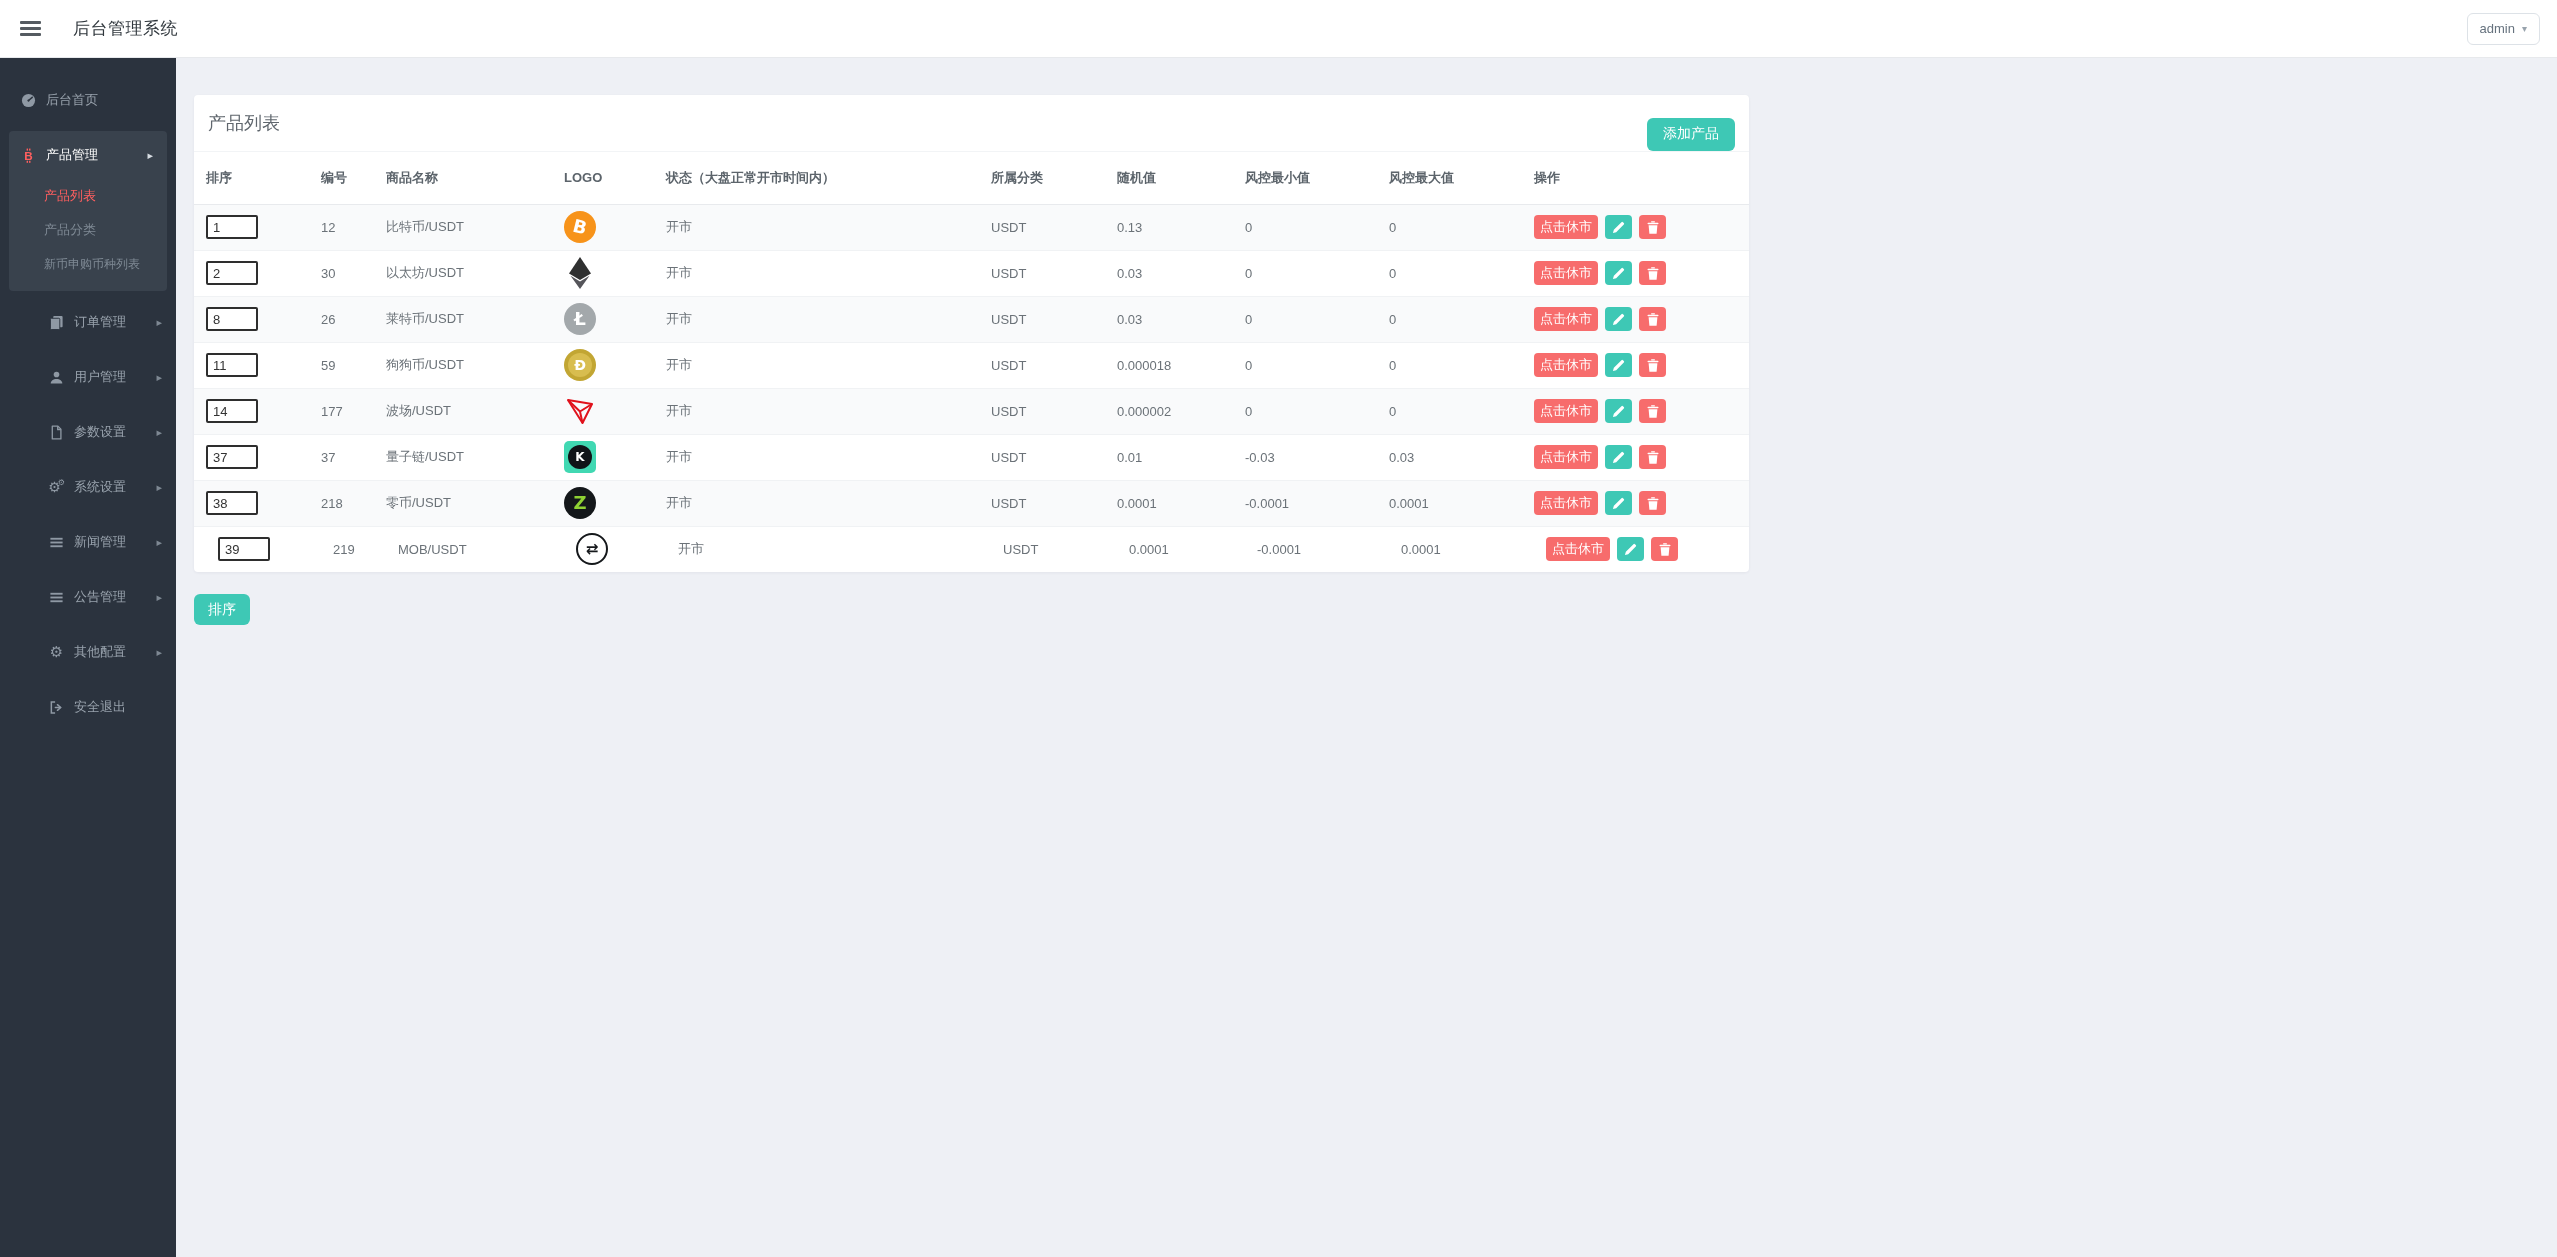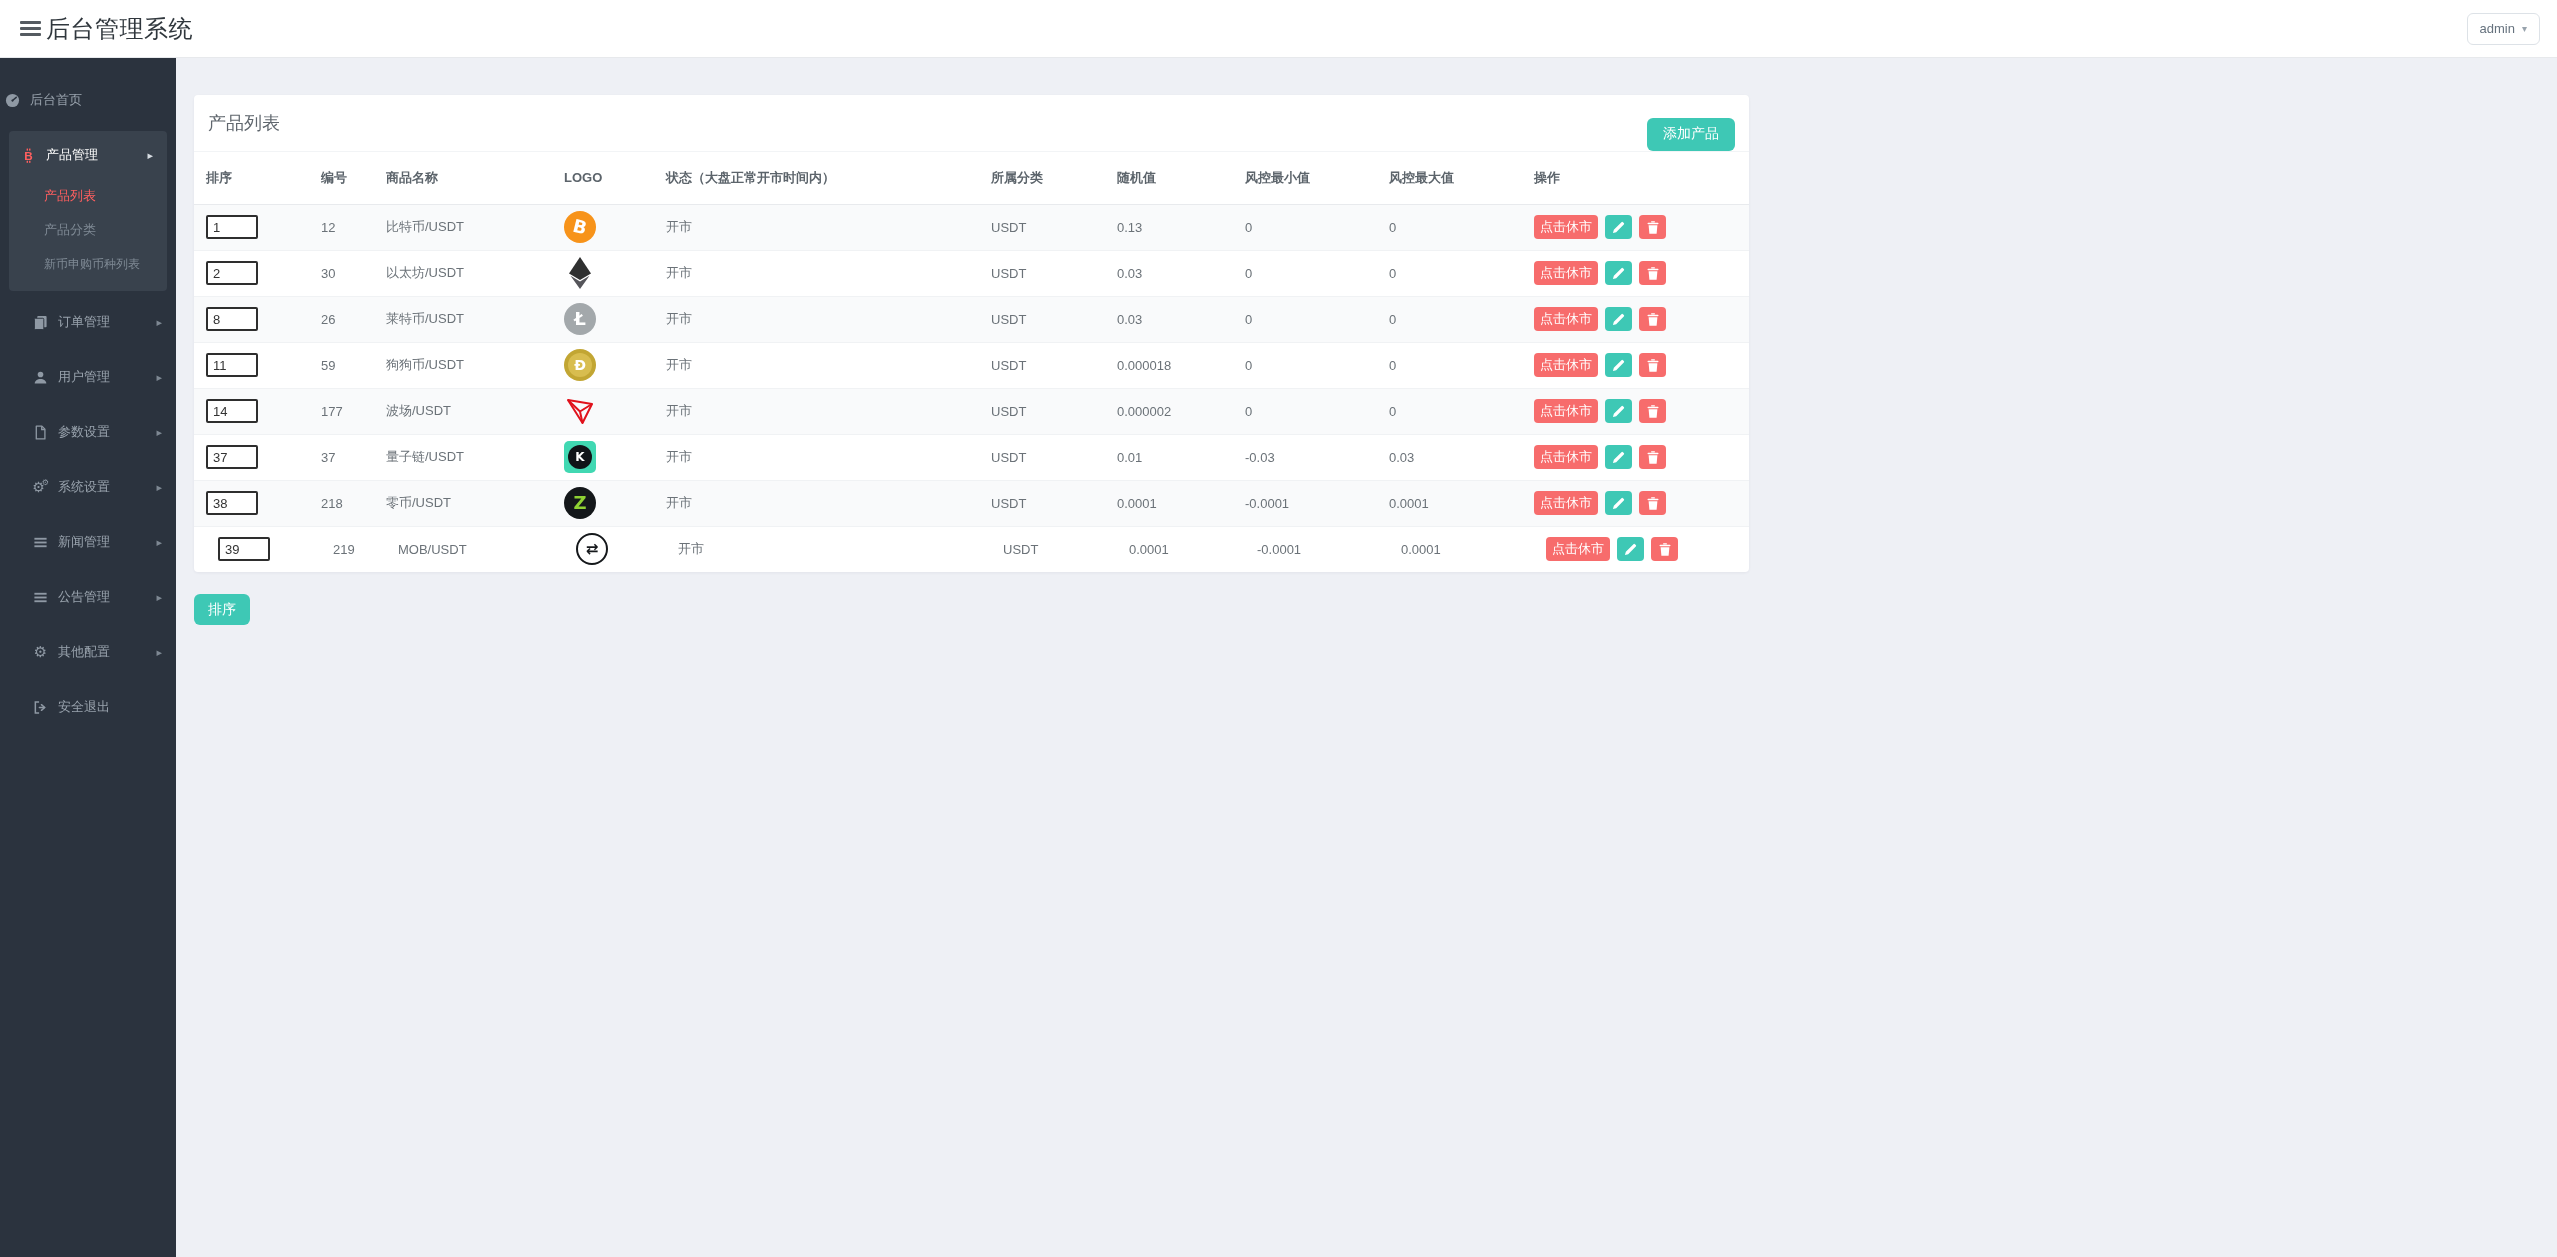--- a/index.html
+++ b/index.html
@@ -9,37 +9,37 @@
     background:#eef0f5; position:relative; overflow:hidden; color:#6b7278;
   }
   
   .topbar {
     position:absolute; top:0; left:0; right:0; height:58px;
     background:#fff; border-bottom:1px solid #e7e9ec; z-index:5;
     display:flex; align-items:center; padding:0 17px 0 20px;
   }
   .burger { width:21px; display:flex; flex-direction:column; gap:3.5px; cursor:pointer; }
   .burger span { height:2.6px; background:#555b61; border-radius:1px; }
-  .app-title { margin-left:5px; font-size:24px; color:#30373d; letter-spacing:0.5px; }
+  .app-title { margin-left:32px; font-size:17px; color:#30373d; letter-spacing:0.5px; }
   .admin-box {
     margin-left:auto; height:32px; padding:0 12px; background:#fff;
     border:1px solid #dde2e7; border-radius:6px; display:flex; align-items:center;
     gap:7px; color:#66727e; font-size:13px; cursor:pointer;
   }
   .admin-box .caret-down { font-size:10px; color:#98a3ad; }
   
   .sidebar {
     position:absolute; top:58px; left:0; bottom:0; width:176px;
     background:#2b333e; z-index:4;
   }
   .nav { padding-top:18px; }
   .nav > * + * { margin-top:7px;margin-left:28px; }
   .nav-item {
     position:relative; height:48px; display:flex; align-items:center;
-    padding-left:4px; color:#99a3ad; font-size:13px; cursor:pointer;
+    padding-left:20px; color:#99a3ad; font-size:13px; cursor:pointer;
   }
   .nav-item .ic { width:17px; margin-right:9px; display:inline-flex; justify-content:center; align-items:center; }
   .icon-glyph { font-family:"DejaVu Sans",sans-serif; font-size:14px; color:#8f99a4; line-height:1; }
   .icon-glyph.small-gear { font-size:8px; margin-left:-3px; margin-top:-8px; }
   .caret-right { position:absolute; right:14px; font-size:11px; color:#7e8893; font-family:"DejaVu Sans",sans-serif; }
   .nav-group { background:#39424d; border-radius:4px; margin-left:9px; margin-right:9px; padding-bottom:10px; }
   .nav-group .nav-item { padding-left:11px; color:#fff; }
   .sub-item {
     height:34px; display:flex; align-items:center; padding-left:35px;
     font-size:13px; color:#7f8a95; cursor:pointer;

